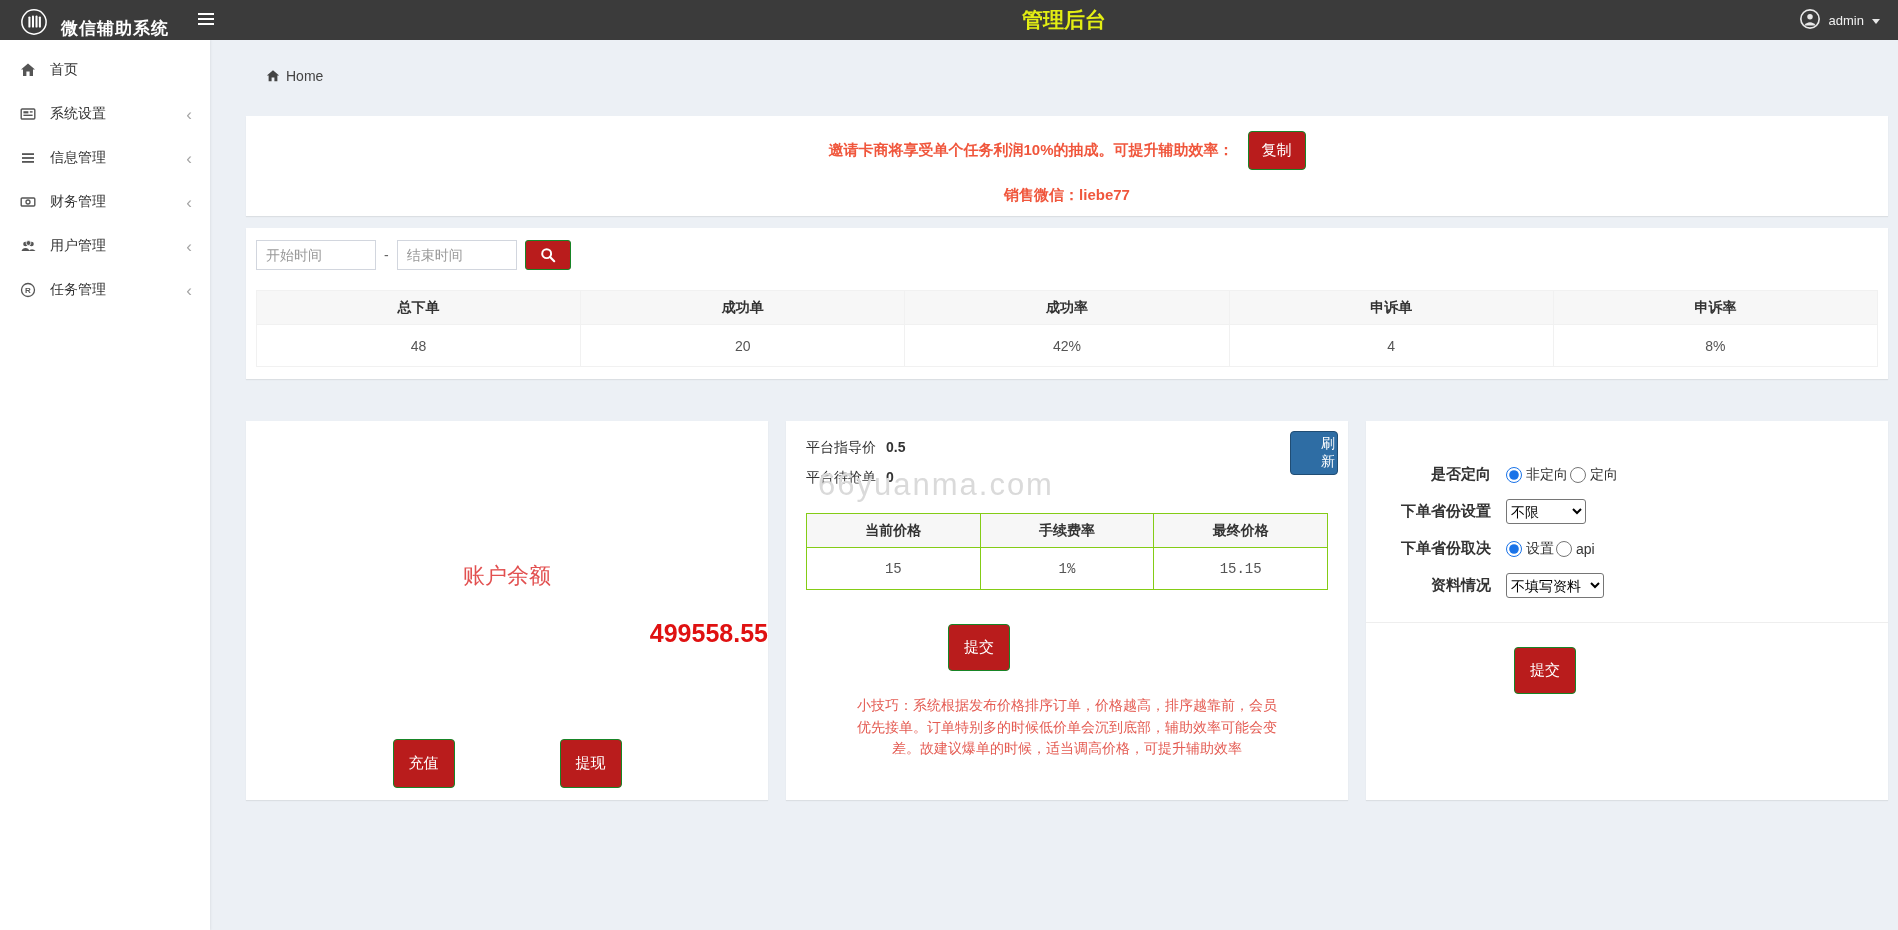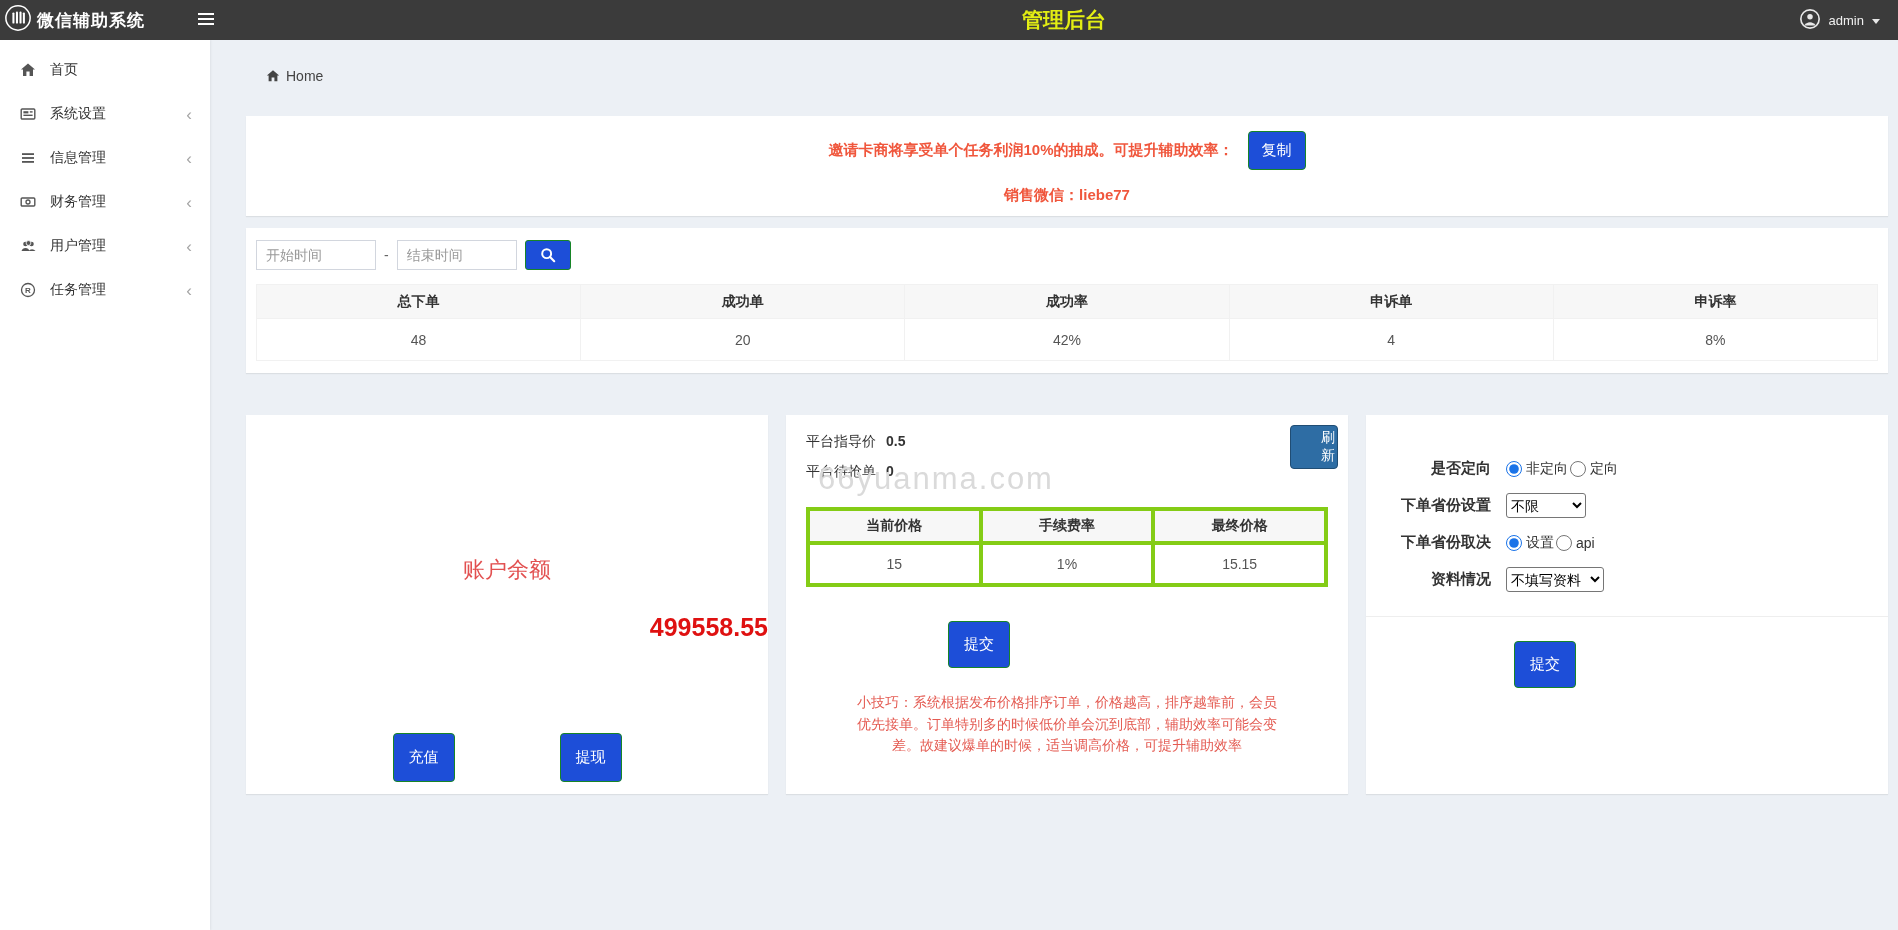--- a/index.html
+++ b/index.html
@@ -3,21 +3,21 @@
 <meta charset="utf-8">
 <style>
   * { box-sizing: border-box; margin: 0; padding: 0; }
   html,body { width:1898px; height:930px; overflow:hidden;
     font-family:"Liberation Sans", sans-serif; background:#ecf0f5; color:#333; }
 
   
   .topbar { position:absolute; top:0; left:0; width:1898px; height:40px;
     background:#3b3b3b; z-index:20; }
   .brand { position:absolute; left:0; top:0; width:190px; height:40px;
-    display:flex; align-items:center; gap:5px; padding-left:4px; }
+    display:flex; align-items:flex-end; gap:13px; padding-left:20px; }
   .brand-text { color:#fff; font-size:17px; font-weight:bold; letter-spacing:1px; white-space:nowrap; }
   .burger { position:absolute; left:198px; top:13px; width:18px; cursor:pointer; }
   .burger div { height:2px; background:#fff; margin-bottom:3px; width:16px; }
   .topbar-title { position:absolute; left:230px; right:0; top:0; height:40px;
     line-height:40px; text-align:center; color:#e3ee13; font-size:21px; font-weight:bold; }
   .userbox { position:absolute; right:18px; top:0; height:40px; display:flex;
     align-items:center; gap:8px; color:#f0f0f0; font-size:13px; cursor:pointer; }
   .caret-down { width:0; height:0; border-left:4px solid transparent;
     border-right:4px solid transparent; border-top:5px solid #e8e8e8; margin-top:2px; }
 
@@ -36,27 +36,27 @@
   .breadcrumb svg { margin-top:1px; }
 
   .card { background:#fff; box-shadow:0 1px 1px rgba(0,0,0,0.07); }
 
   
   .notice { height:100px; padding-top:15px; text-align:center; }
   .notice-line1 { display:flex; align-items:center; justify-content:center; gap:14px; }
   .notice-text { color:#f0563c; font-size:15px; font-weight:bold; }
   .btn { border:none; color:#fff; cursor:pointer; border-radius:4px;
     font-family:"Liberation Sans",sans-serif; }
-  .btn-green { background:#1d4ed8; border:1px solid #178527; }
+  .btn-green { background:#b91c1c; border:1px solid #178527; }
   .copy-btn { font-size:15px; padding:9px 13px; }
   .notice-line2 { margin-top:16px; color:#f0563c; font-size:15px; font-weight:bold; }
 
   
   .filter-card { margin-top:12px; padding:12px 10px 2px 10px; }
-  .filter-row { display:flex; align-items:center; gap:8px; margin-bottom:14px; }
+  .filter-row { display:flex; align-items:center; gap:8px; margin-bottom:20px; }
   .date-input { width:120px; height:30px; border:1px solid #d2d6de; padding:0 9px;
     font-size:14px; color:#555; font-family:"Liberation Sans",sans-serif; }
   .date-input::placeholder { color:#999; }
   .dash-sep { color:#666; font-size:14px; }
   .search-btn { width:46px; height:30px; display:flex; align-items:center;
     justify-content:center; border-radius:3px; }
   table.stats { width:100%; border-collapse:collapse; margin-bottom:10px; }
   table.stats td { border:1px solid #f1f1f1; text-align:center; font-size:14px; }
   table.stats tr.head td { background:#f7f7f7; height:34px; font-weight:bold; color:#333; }
   table.stats tr.vals td { height:42px; color:#555; }
@@ -76,21 +76,21 @@
 
   
   .order-card { padding:18px 20px; }
   .kv-line { font-size:14px; color:#333; margin-bottom:12px; }
   .kv-line b { margin-left:10px; font-size:14px; }
   .refresh-btn { position:absolute; top:10px; right:10px; width:48px; height:44px;
     background:#2e6da4; border:1px solid #204d74; font-size:14px;padding-left:28px; }
   .watermark { position:absolute; top:46px; left:32px; color:#dadada; font-size:31px;
     letter-spacing:2px; pointer-events:none; }
   table.inner { width:100%; border-collapse:collapse; margin-top:26px; }
-  table.inner td { border:4px solid #84cc16; text-align:center; font-size:14px; }
+  table.inner td { border:1px solid #84cc16; text-align:center; font-size:14px;font-family:Liberation Mono, monospace; }
   table.inner tr.head td { background:#f7f7f7; height:34px; font-weight:bold; }
   table.inner tr.vals td { height:42px; color:#555; }
   .price-row { margin-top:32px; display:flex; align-items:center; }
   .price-label { font-weight:bold; font-size:15px; margin-left:46px; }
   .price-input { margin-left:22px; width:250px; height:28px; border:1px solid #666;
     padding:0 6px; font-size:14px; font-family:"Liberation Sans",sans-serif; }
   .order-submit { margin-top:34px; margin-left:142px; font-size:15px; padding:13px 15px; }
   .tips { margin-top:24px; color:#e45b52; font-size:14px; line-height:1.55;
     text-align:center; max-width:430px; margin-left:auto; margin-right:auto; }
 

